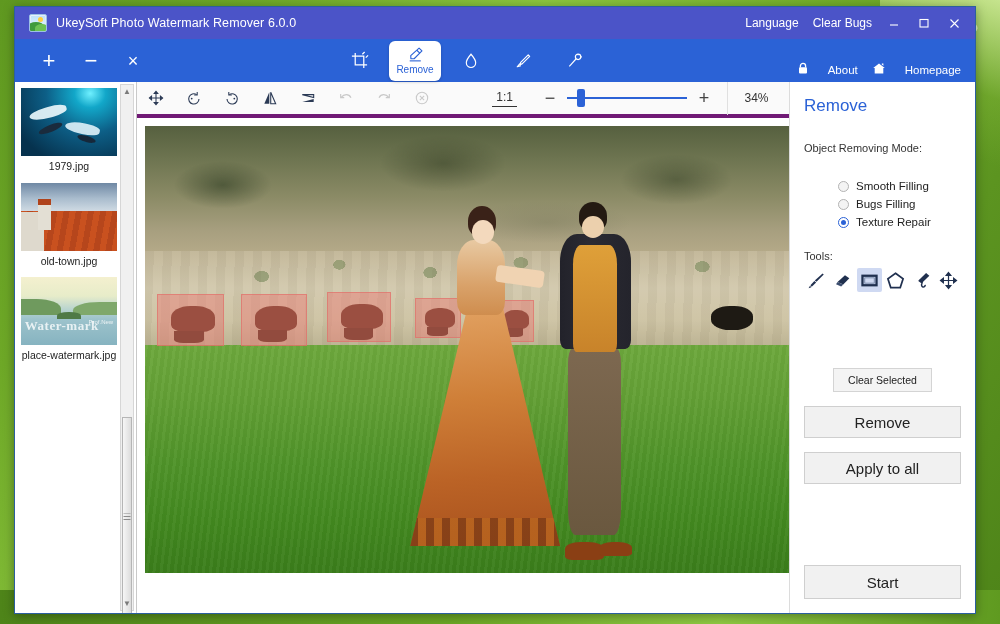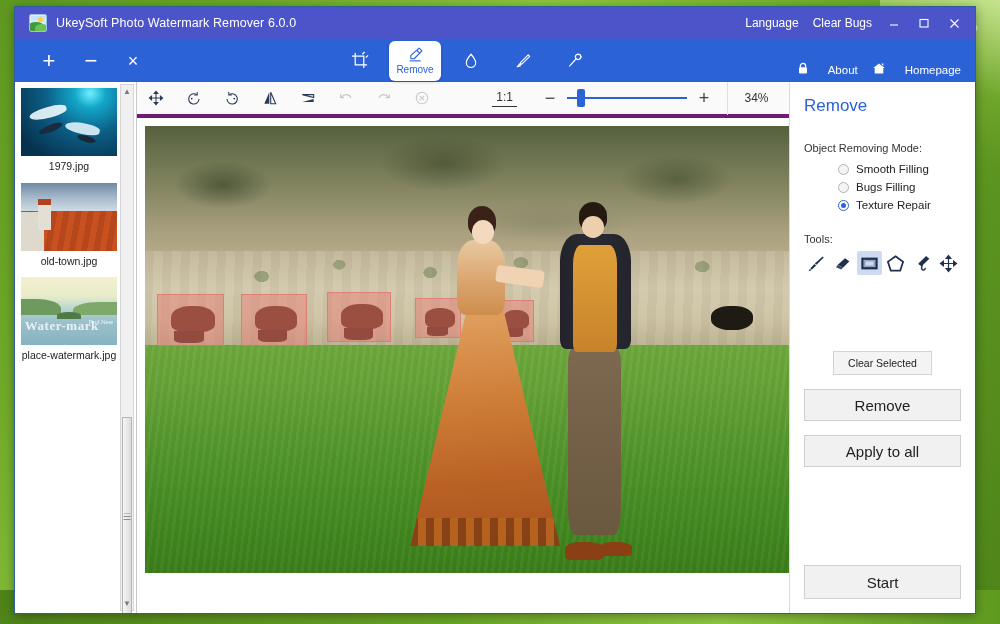--- a/index.html
+++ b/index.html
@@ -342,21 +342,21 @@
   .groom .shoe2 { position:absolute; right:6%; bottom:1%; width:40%; height:4%;
     background:#8a3f14; border-radius: 40% 40% 20% 20%; }
 
   
   .rpanel {
     width: 186px; flex: 0 0 186px; background: #fff;
     border-left: 1px solid #dcdcdc; padding: 14px 14px 10px;
     display: flex; flex-direction: column;
   }
   .rp-title { color: #2b62d6; font-size: 17px; margin-bottom: 26px; }
-  .rp-label { font-size: 11px; color: #333; margin-bottom: 9px; }
+  .rp-label { font-size: 11px; color: #333; margin-bottom: 26px; }
   .radio-row { display: flex; align-items: center; margin: 0 0 6px 34px; cursor: default; }
   .radio {
     width: 11px; height: 11px; border-radius: 50%; border: 1px solid #b3b3b3;
     background: #f4f4f4; margin-right: 7px; flex: 0 0 11px; position: relative;
   }
   .radio.on { border-color: #2b62d6; background: #fff; }
   .radio.on::after {
     content:""; position:absolute; left:2px; top:2px; width:5px; height:5px;
     border-radius:50%; background:#2b62d6;
   }

